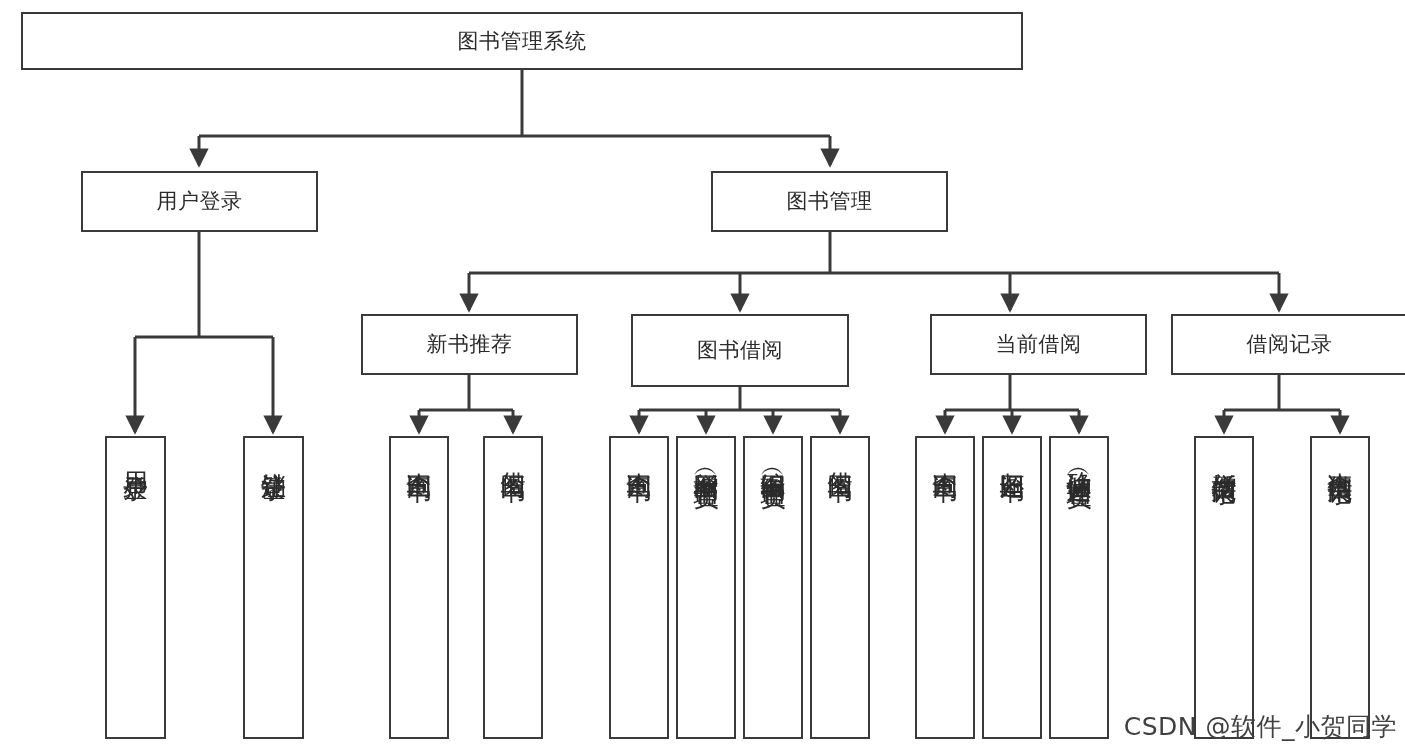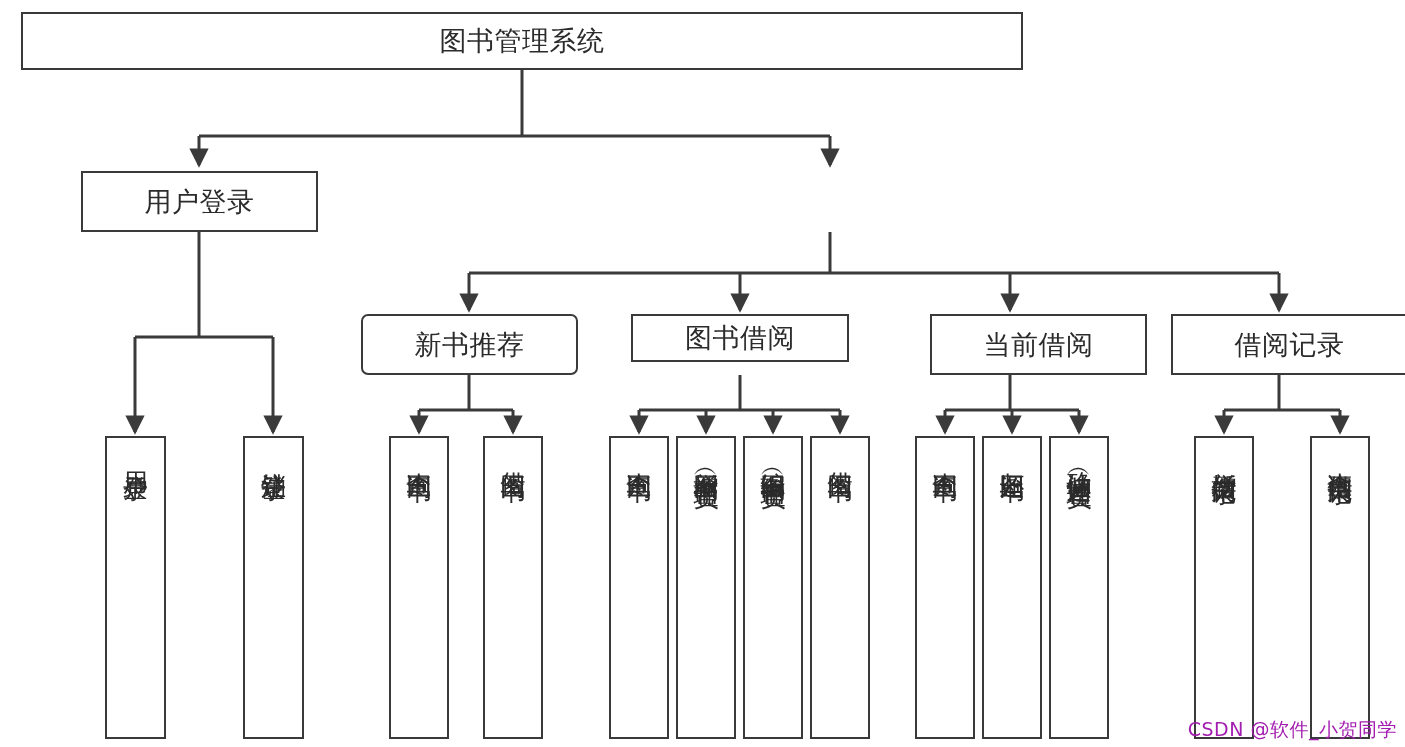--- a/index.html
+++ b/index.html
@@ -35,41 +35,41 @@
     justify-content: center;
     color: #2b2b2b;
   }
   .node .label {
     display: block;
     text-align: center;
     line-height: 1.18;
     white-space: pre-line;
   }
   .node.horiz .label {
-    font-size: 27px;
+    font-size: 21px;
     letter-spacing: 0.5px;
   }
   .node.vert {
     align-items: flex-start;
     justify-content: center;
     padding-top: 14px;
   }
   .node.vert .label {
     writing-mode: vertical-rl;
     text-orientation: upright;
     font-size: 25px;
     letter-spacing: 2px;
     line-height: 1;
   }
   #watermark {
     position: absolute;
     right: 8px;
     bottom: 4px;
-    font-size: 19px;
-    color: #a21caf;
+    font-size: 25px;
+    color: #404040;
     letter-spacing: 0.5px;
     white-space: nowrap;
   }
 </style>
 </head>
 <body>
 
 <div id="diagram-root">
 
   <svg id="edge-layer" viewBox="0 0 1405 747" width="1405" height="747">
@@ -122,25 +122,28 @@
     </g>
   </svg>
 
   <div class="node horiz" style="left:21px; top:12px; width:1002px; height:58px;">
     <span class="label">图书管理系统</span>
   </div>
 
   <div class="node horiz" style="left:81px; top:171px; width:237px; height:61px;">
     <span class="label">用户登录</span>
   </div>
+  <div class="node horiz" style="left:711px; top:171px; width:237px; height:61px;">
+    <span class="label">图书管理</span>
+  </div>
 
-  <div class="node horiz" style="left:361px; top:314px; width:217px; height:61px;border-radius:7px;">
+  <div class="node horiz" style="left:361px; top:314px; width:217px; height:61px;">
     <span class="label">新书推荐</span>
   </div>
-  <div class="node horiz" style="left:631px; top:314px; width:218px; height:48px;">
+  <div class="node horiz" style="left:631px; top:314px; width:218px; height:73px;">
     <span class="label">图书借阅</span>
   </div>
   <div class="node horiz" style="left:902px; top:314px; width:217px; height:61px;margin-left:28px;">
     <span class="label">当前借阅</span>
   </div>
   <div class="node horiz" style="left:1171px; top:314px; width:237px; height:61px;">
     <span class="label">借阅记录</span>
   </div>
 
   <div class="node vert" style="left:105px; top:436px; width:61px; height:303px;">

